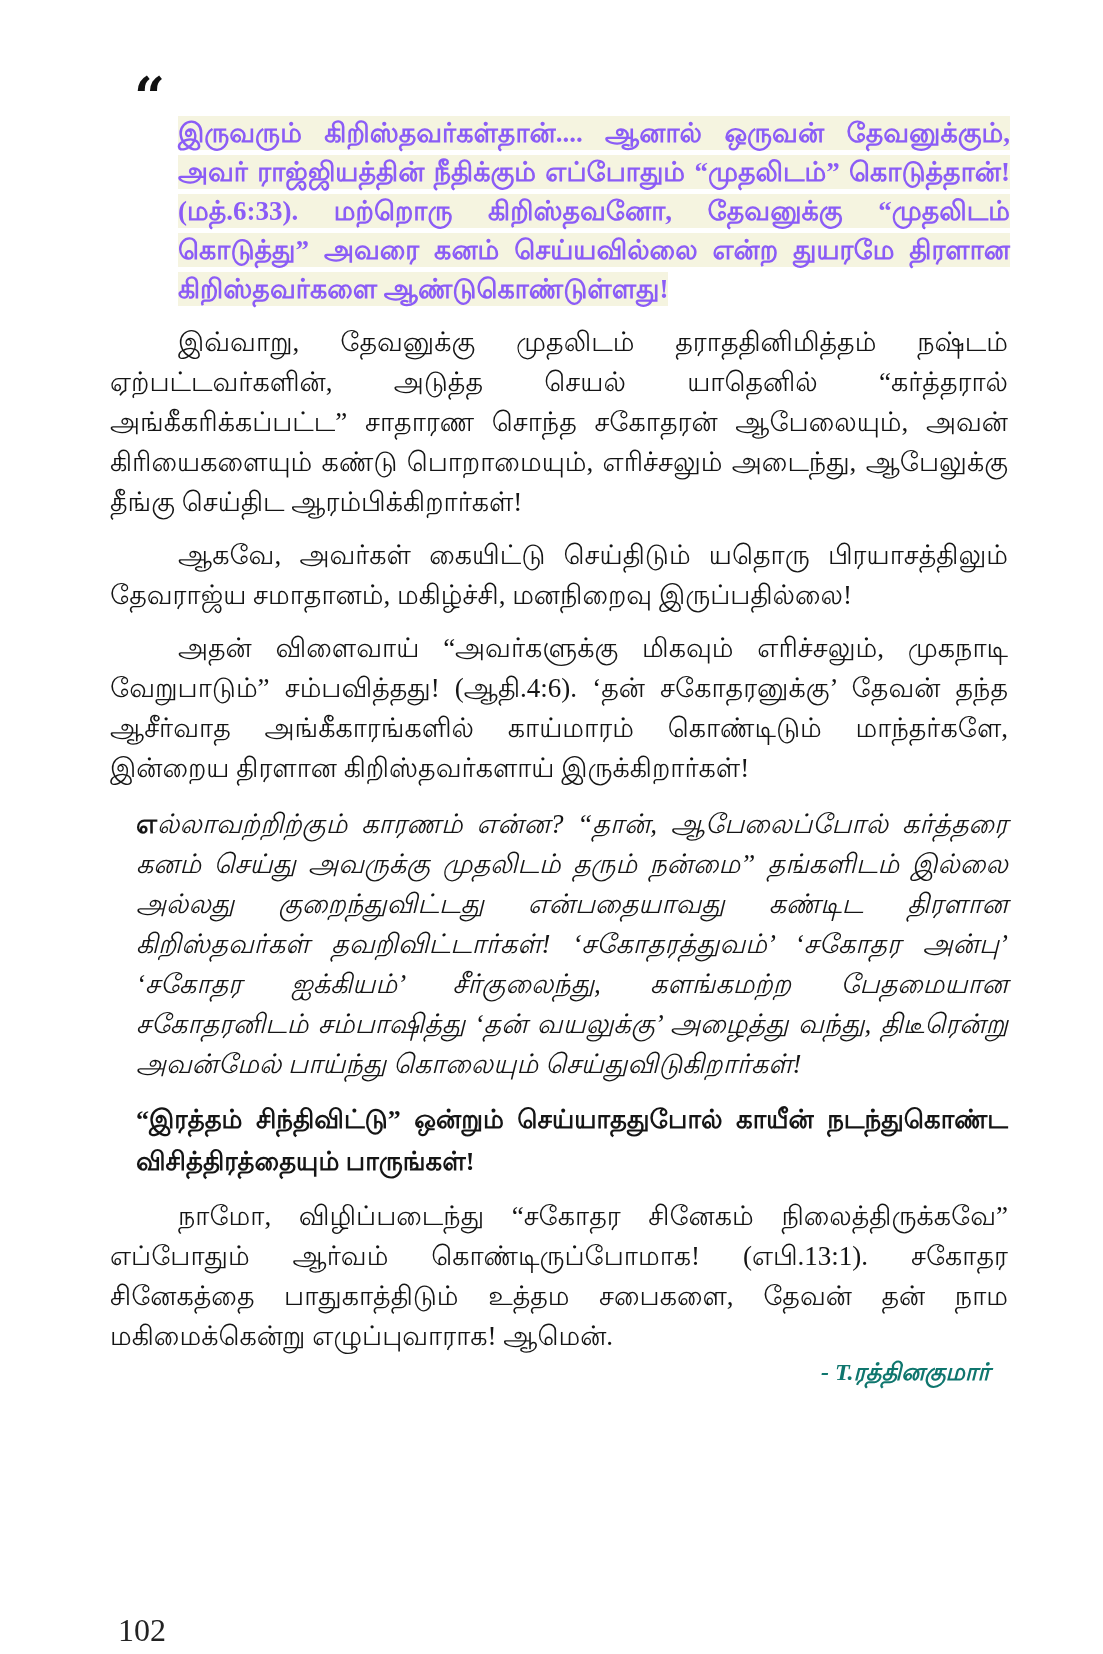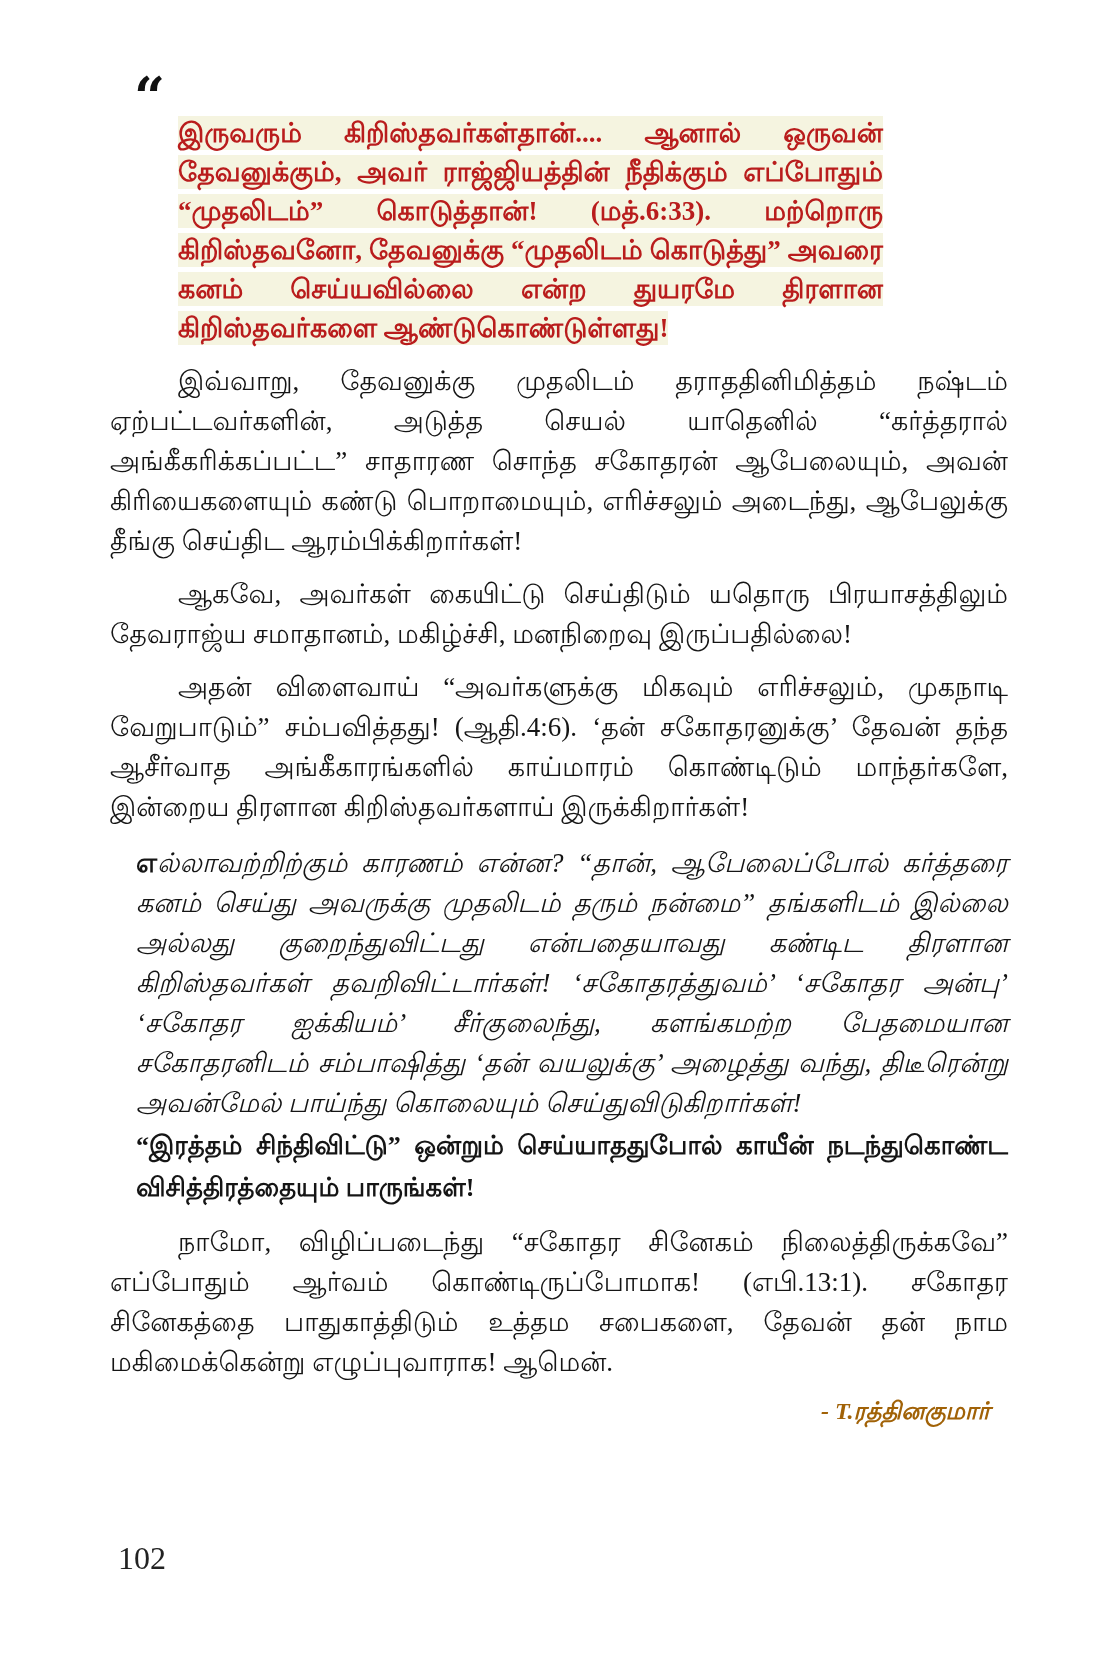--- a/index.html
+++ b/index.html
@@ -23,26 +23,26 @@
     font-family: "DejaVu Serif", serif;
     font-weight: bold;
     font-size: 54px;
     line-height: 34px;
     margin-left: 24px;
     height: 34px;
     color: #111;
   }
   .quote-block {
     margin-left: 68px;
-    width: 705px;
+    width: 832px;
     font-weight: bold;
     font-size: 27px;
     line-height: 39px;
     text-align: justify;
-    color: #b91c1c;
+    color: #8b5cf6;
   }
   .quote-block .hl {
     background: #f5f4e0;
     padding: 2px 0;
     box-decoration-break: clone;
     -webkit-box-decoration-break: clone;
   }
   .para {
     font-size: 27px;
     line-height: 40px;
@@ -61,36 +61,36 @@
     font-style: normal;
     font-weight: bold;
   }
   .para.p-bold {
     font-weight: bold;
     font-style: normal;
     margin-left: 26px;
     text-indent: 0;
     font-size: 26px;
     line-height: 42px;
-    margin-top: 2px;
+    margin-top: 15px;
   }
   .signature {
     text-align: right;
     font-style: italic;
     font-weight: 600;
     font-size: 24px;
     line-height: 30px;
-    margin-top: 14px;
+    margin-top: 1px;
     padding-right: 18px;
-    color: #a16207;
+    color: #0f766e;
   }
   .page-number {
     position: absolute;
     left: 118px;
-    top: 1540px;
+    top: 1612px;
     font-size: 32px;
     color: #222;
     font-family: "Liberation Serif", "DejaVu Serif", serif;
   }
 </style>
 </head>
 <body>
 
 <div class="page">
   <div class="content">

